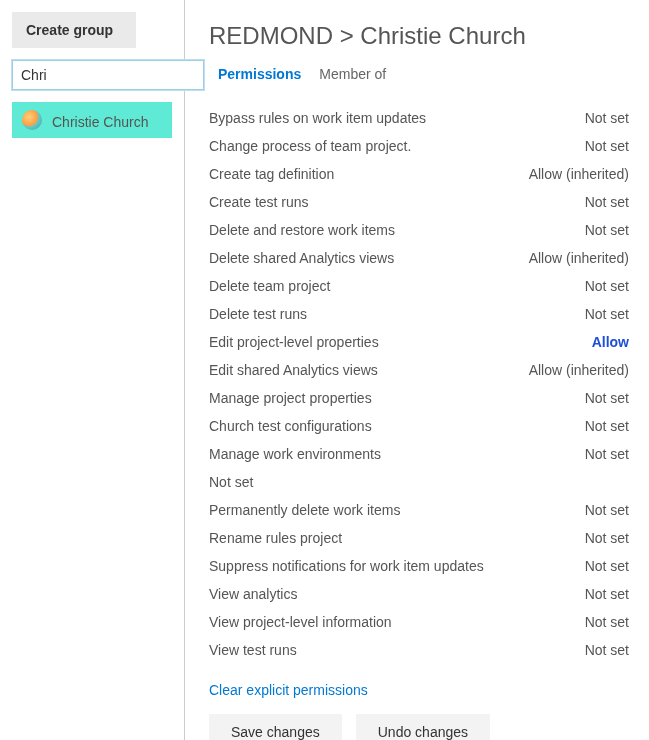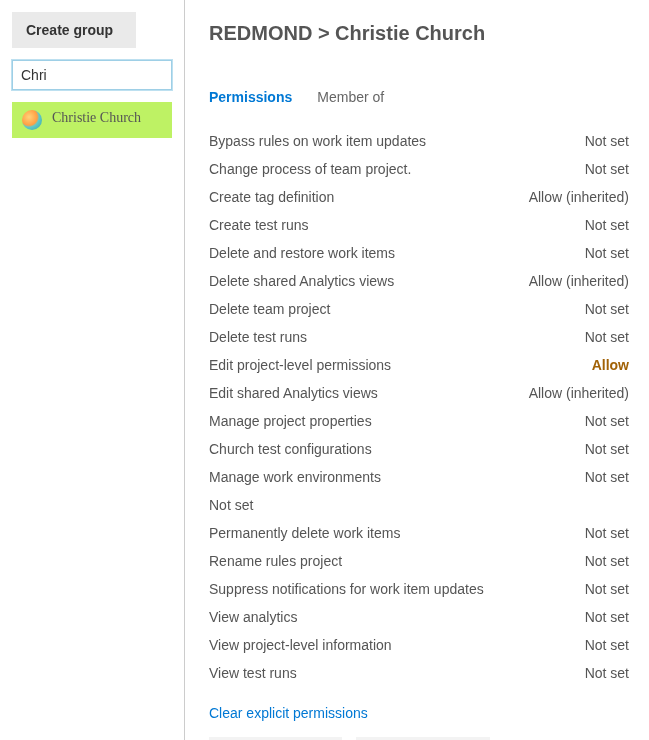--- a/index.html
+++ b/index.html
@@ -28,64 +28,64 @@
     padding: 10px 14px;
     font-size: 14px;
     font-weight: 600;
     color: #333;
     cursor: pointer;
     width: 124px;
     text-align: left;
     font-family: inherit;
   }
   .search-input {
-    width: 160px;
+    width: 192px;
     border: 1px solid #9ecfe6;
     outline: 1px solid #bde0f0;
     padding: 6px 8px;
     font-size: 14px;
     margin-top: 12px;
     color: #333;
     font-family: inherit;
   }
   .identity-item {
     display: flex;
-    align-items: flex-start;
-    background: #bef264;
+    align-items: flex-end;
+    background: #5eead4;
     margin-top: 12px;
     padding: 8px 10px;
     width: 160px;
     cursor: pointer;
-    font-family: Liberation Serif, serif;
   }
   .avatar {
     width: 20px;
     height: 20px;
     border-radius: 50%;
     background: radial-gradient(circle at 35% 35%, #ffd27a 0%, #ff9f43 45%, #5fc9c9 55%, #3aa0a0 100%);
     margin-right: 10px;
     flex-shrink: 0;
   }
   .identity-label {
     color: #555;
   }
   .main {
     flex: 1;
     padding: 22px 20px 20px 24px;
   }
   .breadcrumb {
-    font-size: 20px;
-    color: #555;
-    font-weight: 700;
-    margin-bottom: 44px;
+    font-size: 24px;
+    color: #555;
+    font-weight: 400;
+    margin-bottom: 16px;
   }
   .tabs {
     display: flex;
-    gap: 25px;
+    gap: 18px;
     margin-bottom: 18px;
+    margin-left: 9px;
   }
   .tab {
     font-size: 14px;
     color: #666;
     cursor: pointer;
     padding-bottom: 4px;
   }
   .tab.active {
     color: #0078d4;
     font-weight: 600;
@@ -103,21 +103,21 @@
   }
   .perm-label {
     color: #555;
   }
   .perm-value {
     color: #555;
     white-space: nowrap;
   }
   .perm-value.bold {
     font-weight: 700;
-    color: #a16207;
+    color: #1d4ed8;
   }
   .clear-link {
     color: #0078d4;
     cursor: pointer;
     margin-top: 18px;
     display: inline-block;
   }
   .actions {
     display: flex;
     gap: 14px;
@@ -181,21 +181,21 @@
         </div>
         <div class="perm-row">
           <span class="perm-label">Delete team project</span>
           <span class="perm-value">Not set</span>
         </div>
         <div class="perm-row">
           <span class="perm-label">Delete test runs</span>
           <span class="perm-value">Not set</span>
         </div>
         <div class="perm-row">
-          <span class="perm-label">Edit project-level permissions</span>
+          <span class="perm-label">Edit project-level properties</span>
           <span class="perm-value bold">Allow</span>
         </div>
         <div class="perm-row">
           <span class="perm-label">Edit shared Analytics views</span>
           <span class="perm-value">Allow (inherited)</span>
         </div>
         <div class="perm-row">
           <span class="perm-label">Manage project properties</span>
           <span class="perm-value">Not set</span>
         </div>

